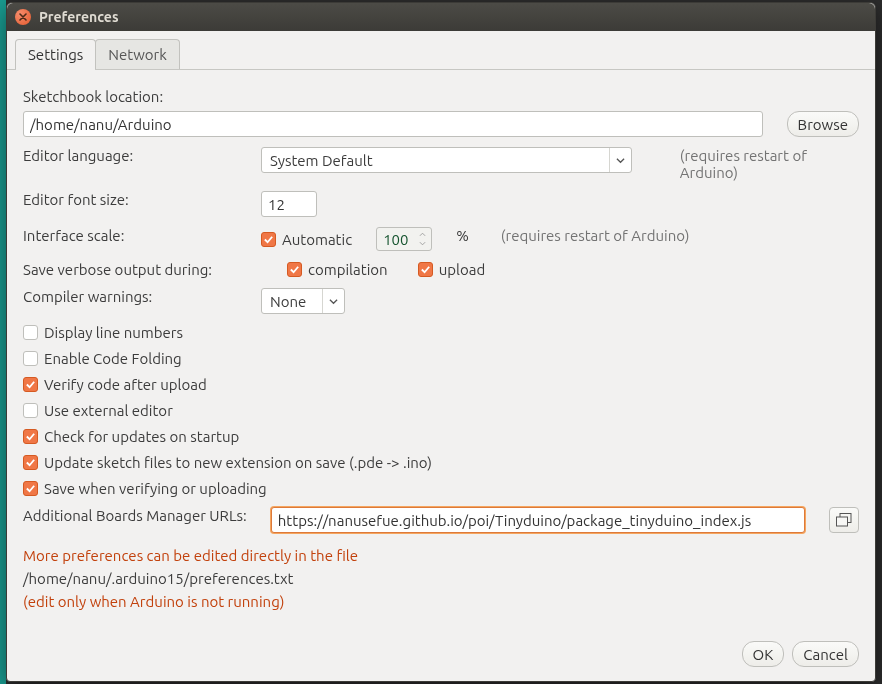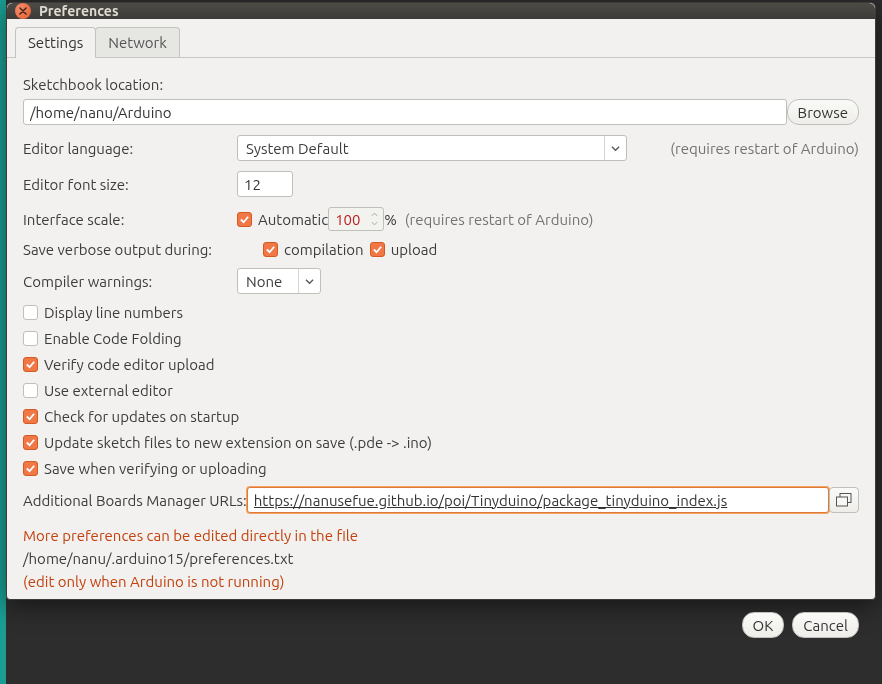--- a/index.html
+++ b/index.html
@@ -1,21 +1,21 @@
 <!DOCTYPE html>
 <html><head>
 <meta charset="utf-8">
 <style>
 * { box-sizing: border-box; margin: 0; padding: 0; font-family: "Ubuntu", "Segoe UI", sans-serif; }
 body { background: #2d2d2d; width: 882px; height: 684px; overflow: hidden; }
 
 .bg-strip { position:absolute; left:0; top:0; width:6px; height:684px; background:#1a9e93; }
 
 .window {
-  position: absolute; left: 6px; top: 2px; width: 870px; height: 598px;
+  position: absolute; left: 6px; top: 2px; width: 870px; height: 680px;
   background: #f2f1f0; border: 1px solid #3c3b37; border-radius: 6px 6px 4px 4px;
   box-shadow: 0 6px 24px rgba(0,0,0,.5);
   display: flex; flex-direction: column;
 }
 .titlebar {
   height: 28px; border-radius: 6px 6px 0 0;
   background: linear-gradient(#4c4b46, #3c3b37);
   display: flex; align-items: center; gap: 8px; padding: 0 8px;
   color: #dfdbd2; font-size: 14px; font-weight: bold;
 }
@@ -25,21 +25,21 @@
 .content { flex:1; padding: 8px 0 0 0; display:flex; flex-direction:column; }
 
 .tabs { display:flex; gap:0; padding-left:8px; border-bottom:1px solid #c7c7c3; position:relative; }
 .tabs::after{content:"";position:absolute;bottom:-1px;left:0;right:0;height:1px;background:#c7c7c3;z-index:-1;}
 .tab { padding:6px 12px; background:#e6e6e3; border:1px solid #c2c2be; border-bottom:none; border-radius:4px 4px 0 0; font-size:15px; color:#555; cursor:pointer; margin-right:-1px;}
 .tab.active { background:#f2f1f0; color:#333; position:relative; }
 .tab.active::after{content:"";position:absolute;left:0;right:0;bottom:-1px;height:2px;background:#f2f1f0;}
 
 .panel { padding: 18px 16px 12px 16px; flex:1; font-size:15px; color:#3c3c3c; }
 
-.row { display:flex; align-items:center; margin-bottom:10px; gap:0; }
+.row { display:flex; margin-bottom:10px; gap:24px; }
 .lbl { flex:0 0 auto; }
 .input-text {
   border:1px solid #bfbfbb; border-radius:3px; background:#fff; height:26px;
   padding:2px 6px; font-size:15px; color:#333;
 }
 .input-text.focused { border:1px solid #dd7a3a; box-shadow:0 0 0 1px #f5a55e; }
 .btn {
   border:1px solid #bfbfbb; border-radius:12px; background:linear-gradient(#fafaf8,#eeede9);
   padding:3px 10px; font-size:15px; color:#333; cursor:pointer; height:26px;
 }
@@ -57,21 +57,21 @@
   display:flex; align-items:center; justify-content:center;
 }
 .chk-box.checked { background:#f07746; border-color:#d55a22; }
 .chk-box.checked svg { width:11px; height:11px; }
 .chk-col { display:flex; flex-direction:column; gap:9px; margin-top:4px; margin-bottom:10px;}
 
 .hint { color:#737373; }
 .muted { color:#c2410c; }
 .small-num {
   width:56px; height:24px; border:1px solid #bfbfbb; border-radius:3px; background:#f2f2ef;
-  display:flex; align-items:center; padding:0 2px 0 6px; color:#b91c1c;
+  display:flex; align-items:center; padding:0 2px 0 6px; color:#14532d;
 }
 .small-num .spin { width:14px; display:flex; flex-direction:column; margin-left:auto;}
 .small-num .spin div{height:9px;display:flex;align-items:center;justify-content:center;}
 .small-num .spin svg{width:7px;height:5px;}
 
 .sec-lbl-col { width:214px; }
 
 .icon-btn {
   width:30px; height:26px; border:1px solid #bfbfbb; border-radius:4px;
   background:linear-gradient(#fafaf8,#eeede9); display:flex; align-items:center; justify-content:center; cursor:pointer;
@@ -196,21 +196,21 @@
         <label class="chk">
           <span class="chk-box"></span>
           <span>Enable Code Folding</span>
         </label>
         <label class="chk">
           <span class="chk-box checked">
               <svg viewBox="0 0 12 12">
                 <path d="M2 6 L5 9 L10 3" fill="none" stroke="#fff" stroke-width="2"></path>
               </svg>
             </span>
-          <span>Verify code editor upload</span>
+          <span>Verify code after upload</span>
         </label>
         <label class="chk">
           <span class="chk-box"></span>
           <span>Use external editor</span>
         </label>
         <label class="chk">
           <span class="chk-box checked">
               <svg viewBox="0 0 12 12">
                 <path d="M2 6 L5 9 L10 3" fill="none" stroke="#fff" stroke-width="2"></path>
               </svg>
@@ -230,21 +230,21 @@
               <svg viewBox="0 0 12 12">
                 <path d="M2 6 L5 9 L10 3" fill="none" stroke="#fff" stroke-width="2"></path>
               </svg>
             </span>
           <span>Save when verifying or uploading</span>
         </label>
       </div>
 
       <div class="row" style="margin-top:6px;">
         <div class="lbl">Additional Boards Manager URLs:</div>
-        <input class="input-text focused" style="flex: 1 1 0%; text-decoration: underline;" value="https://nanusefue.github.io/poi/Tinyduino/package_tinyduino_index.js">
+        <input class="input-text focused" style="flex: 1 1 0%;" value="https://nanusefue.github.io/poi/Tinyduino/package_tinyduino_index.js">
         <div class="icon-btn">
           <svg width="16" height="14" viewBox="0 0 16 14">
             <rect x="4" y="0.5" width="11" height="9" fill="none" stroke="#555"></rect>
             <rect x="0.5" y="4" width="11" height="9" fill="#f7f7f5" stroke="#555"></rect>
           </svg>
         </div>
       </div>
 
       <div style="margin-top:14px;">
         <div class="muted">More preferences can be edited directly in the file</div>

